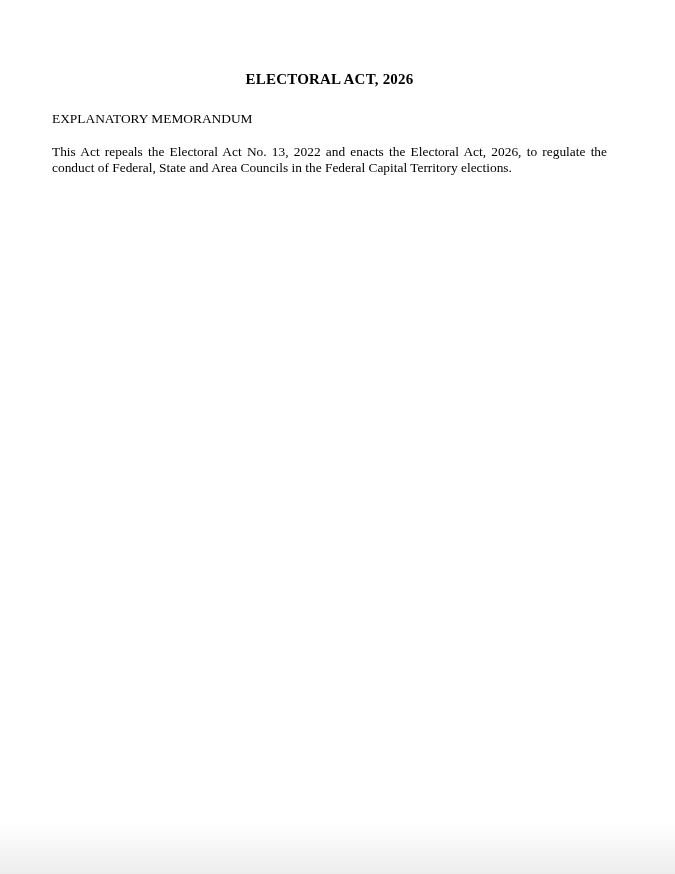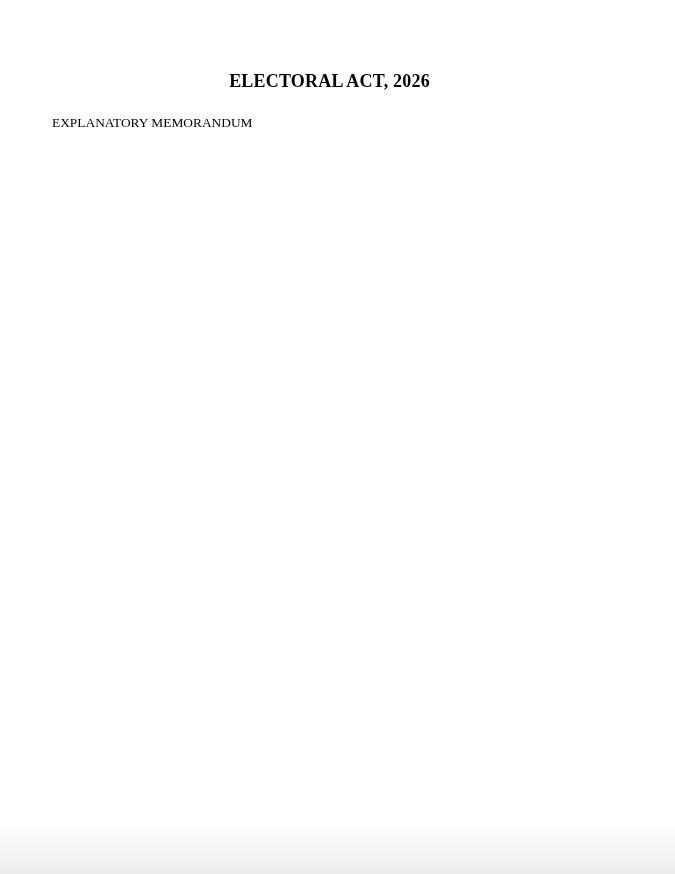--- a/index.html
+++ b/index.html
@@ -19,21 +19,21 @@
     position: relative;
     width: 675px;
     height: 874px;
     box-sizing: border-box;
     padding: 0 68px 0 52px; 
   }
   .doc-title {
     margin: 0;
     padding-top: 71px;
     text-align: center;
-    font-size: 18px;
+    font-size: 15px;
     line-height: 1.16;
     font-weight: bold;
     letter-spacing: 0.2px;
   }
   .doc-subtitle {
     margin-top: 23px;
     font-size: 13.4px;
     line-height: 1.16;
     font-weight: normal;
   }
@@ -55,15 +55,16 @@
   }
 </style>
 </head>
 <body>
 
 <div class="document-page">
   <h1 class="doc-title">ELECTORAL ACT, 2026</h1>
 
   <div class="doc-subtitle">EXPLANATORY MEMORANDUM</div>
 
+  <p class="doc-paragraph">This Act repeals the Electoral Act No. 13, 2022 and enacts the Electoral Act, 2026, to regulate the conduct of Federal, State and Area Councils in the Federal Capital Territory elections.</p>
 
   <div class="page-bottom-fade"></div>
 </div>
 
 </body></html>

